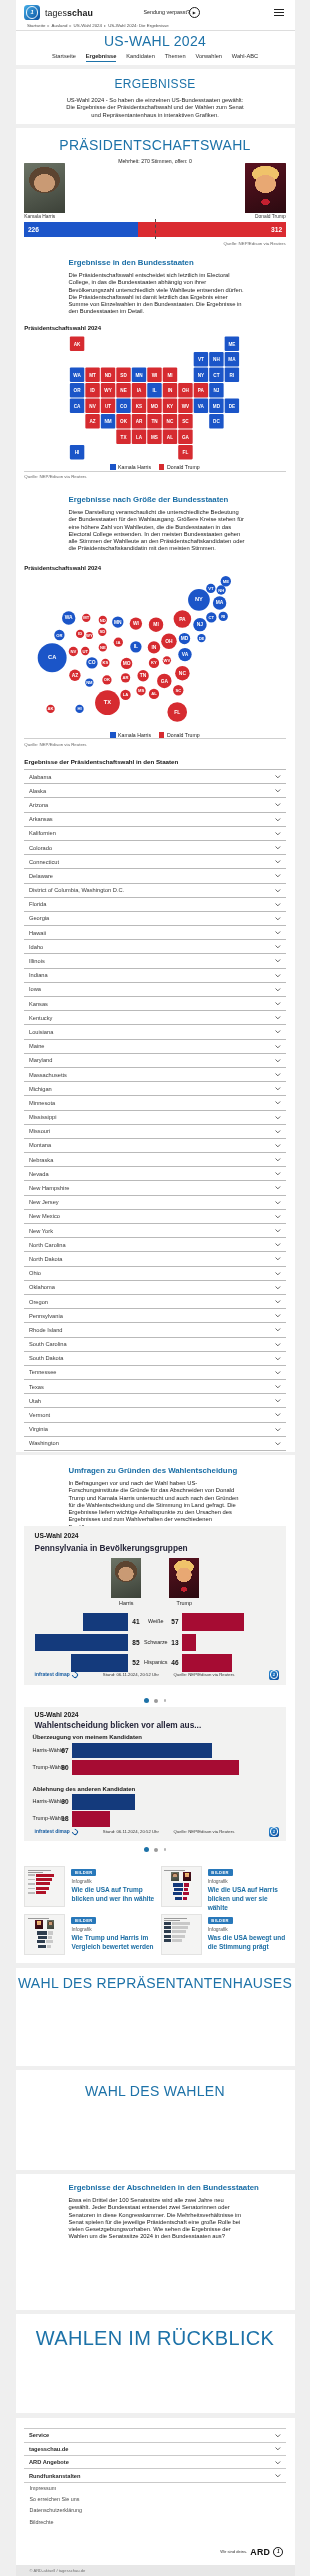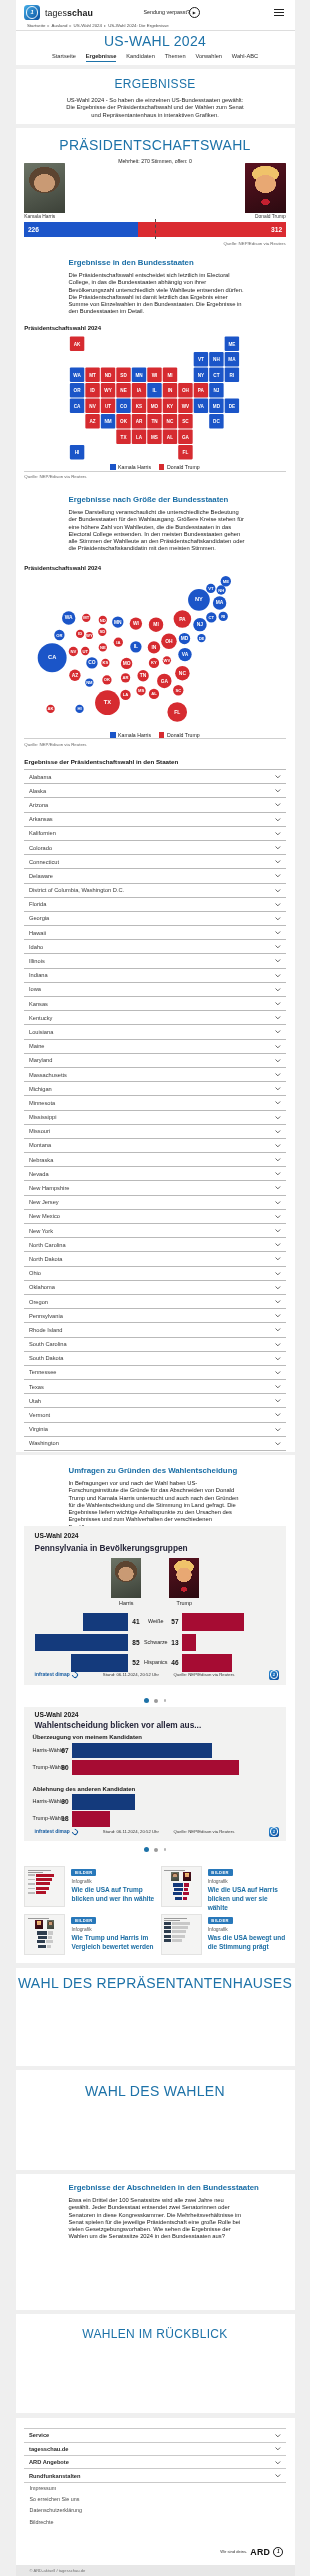--- a/index.html
+++ b/index.html
@@ -919,21 +919,21 @@
   <div class="card" style="top:2070px;height:100px;">
     <div class="h1" style="top:13.4px;font-size:14px;">WAHL DES WAHLEN</div>
   </div>
 
   <div class="card" style="top:2174px;height:136px;">
     <div class="h-link" style="top:9.3px;">Ergebnisse der Abschneiden in den Bundesstaaten</div>
     <div class="para" style="top:23px;">Etwa ein Drittel der 100 Senatssitze wird alle zwei Jahre neu gewählt. Jeder Bundesstaat entsendet zwei Senatorinnen oder Senatoren in diese Kongresskammer. Die Mehrheitsverhältnisse im Senat spielen für die jeweilige Präsidentschaft eine große Rolle bei vielen Gesetzgebungsvorhaben. Wie sehen die Ergebnisse der Wahlen um die Senatssitze 2024 in den Bundesstaaten aus?</div>
   </div>
 
   <div class="card" style="top:2314px;height:99px;">
-    <div class="h1" style="top:13.4px;font-size:12px;">WAHLEN IM RÜCKBLICK</div>
+    <div class="h1" style="top:13.4px;font-size:20px;">WAHLEN IM RÜCKBLICK</div>
   </div>
 
   <div class="card" style="top:2418px;height:147px;">
     <div class="f-acc" id="footer-acc" style="top:10.3px;">
         <div class="f-row">
           <span>Service</span>
           <span><svg width="5.7" height="3.6" viewBox="0 0 11 7">
               <path d="M1 1l4.5 4.5L10 1" fill="none" stroke="#444" stroke-width="1.6"></path>
             </svg></span>
         </div>

